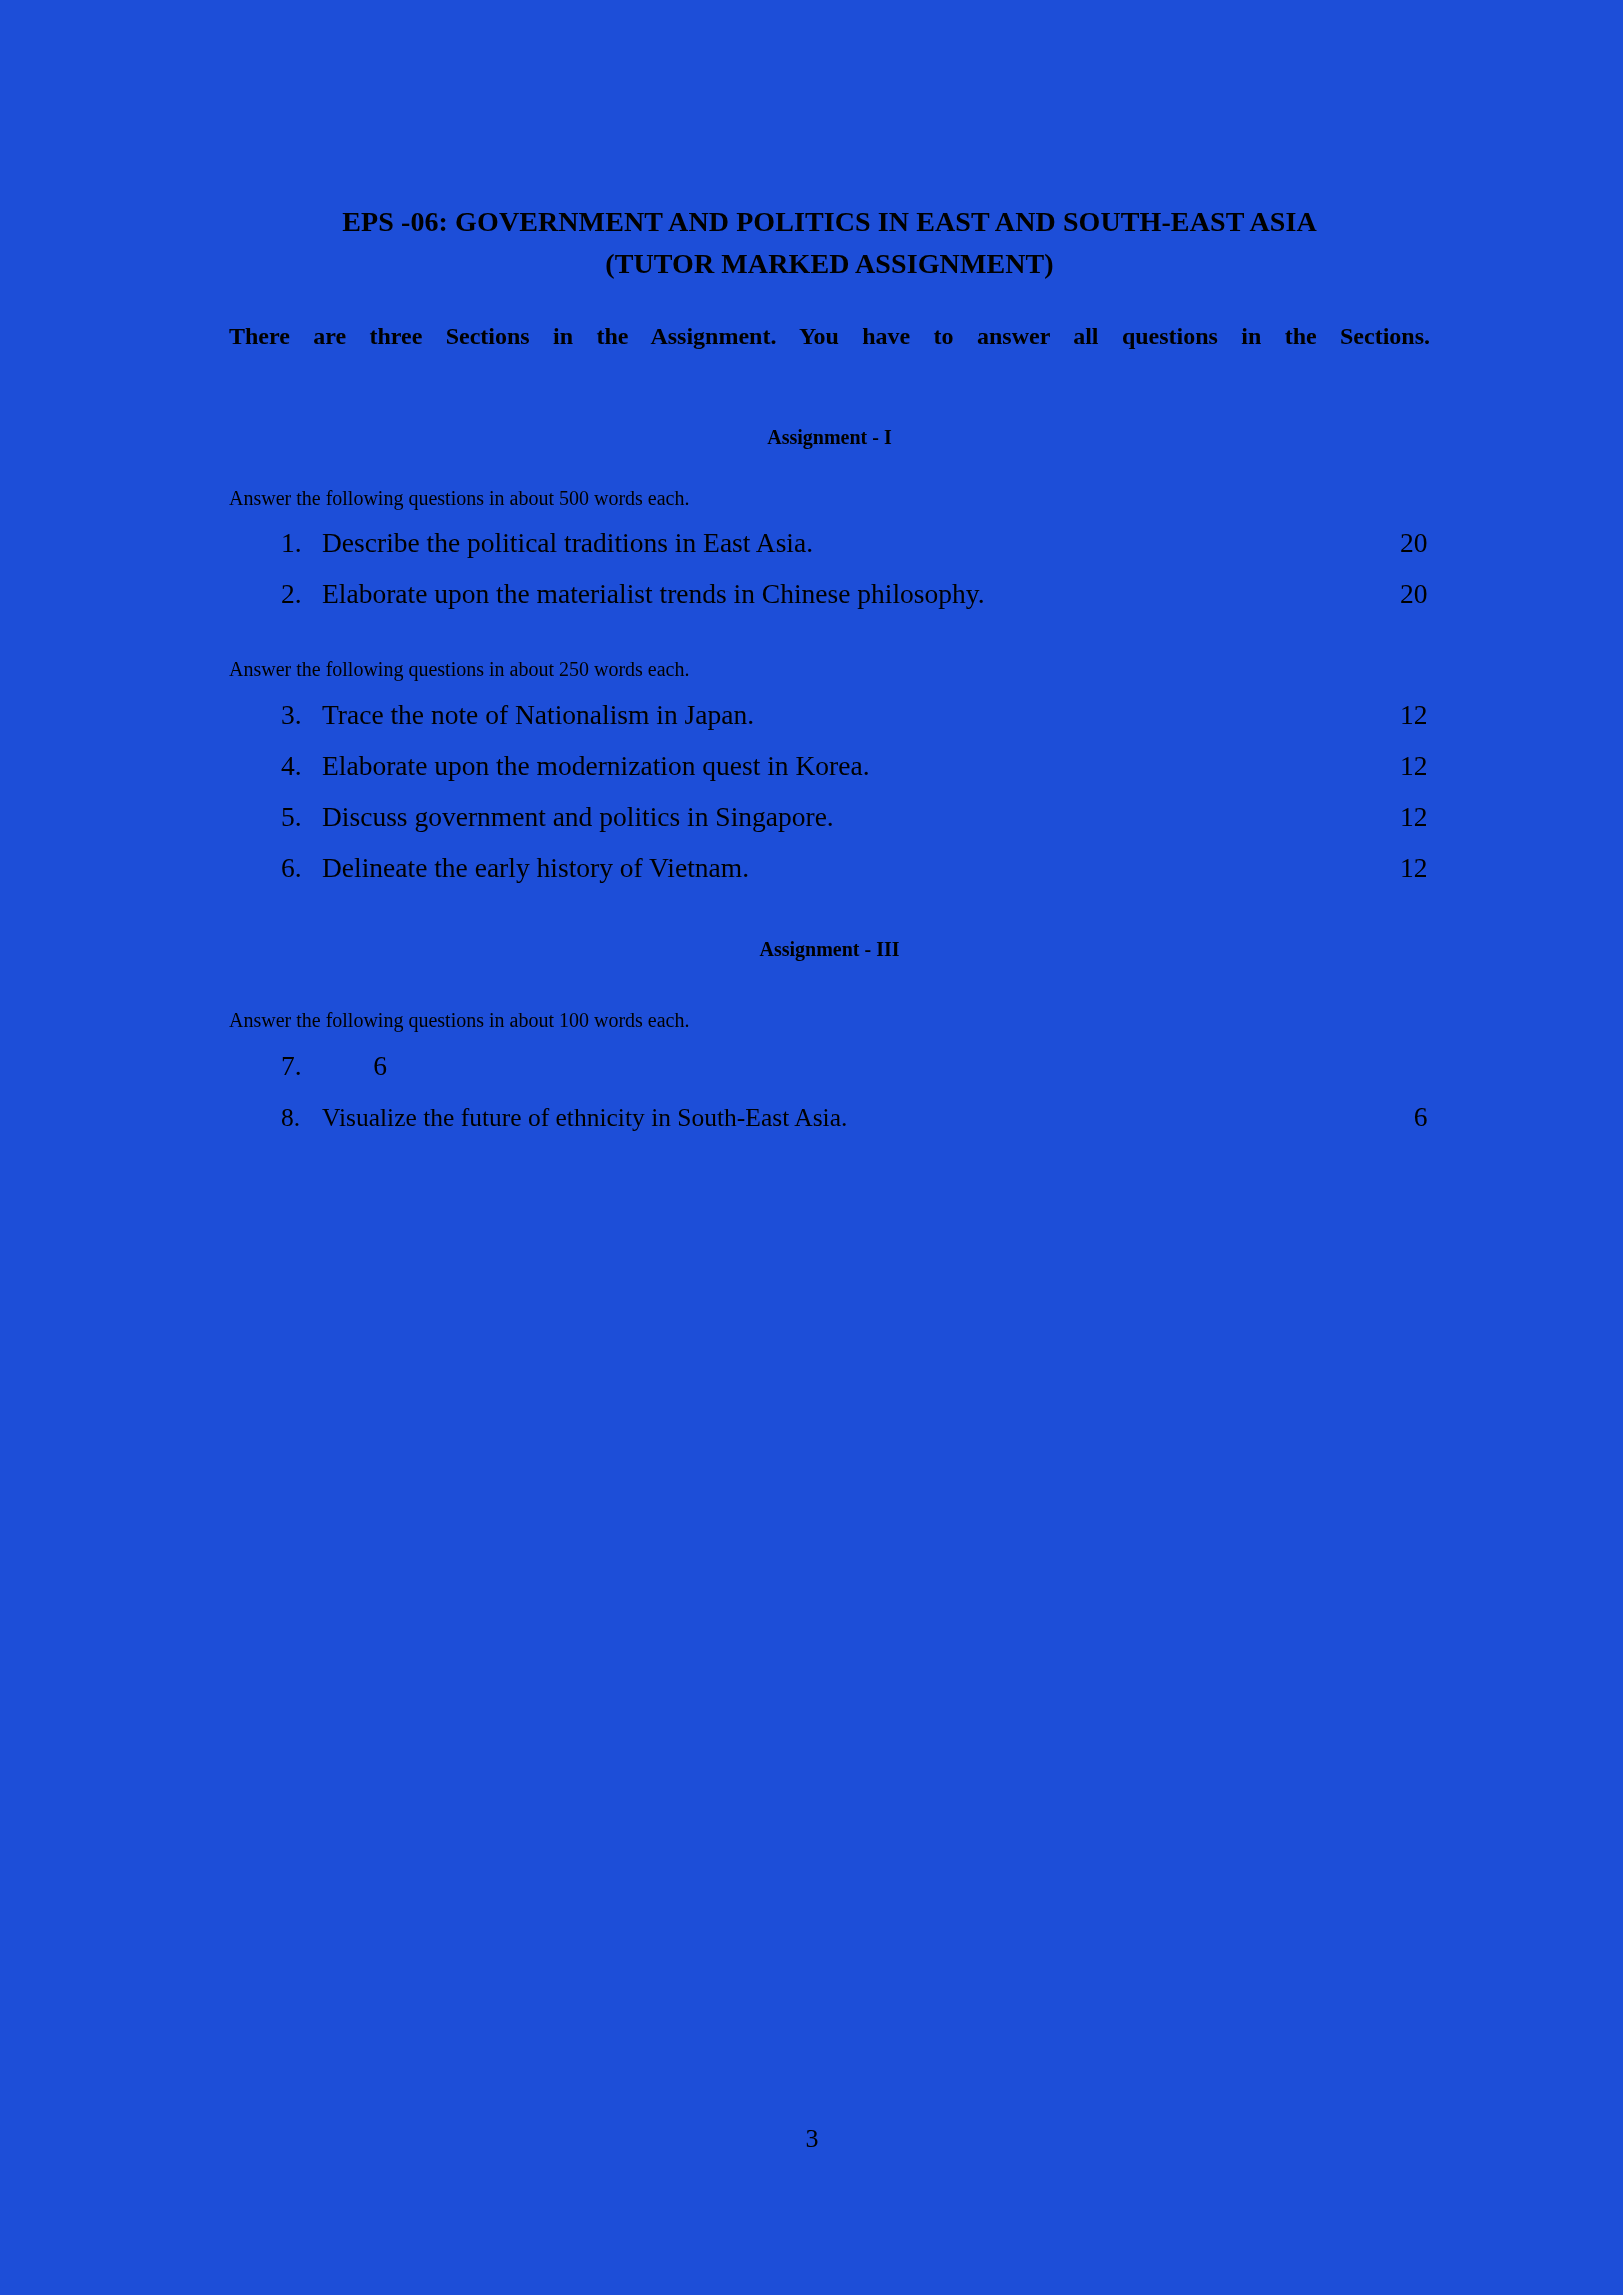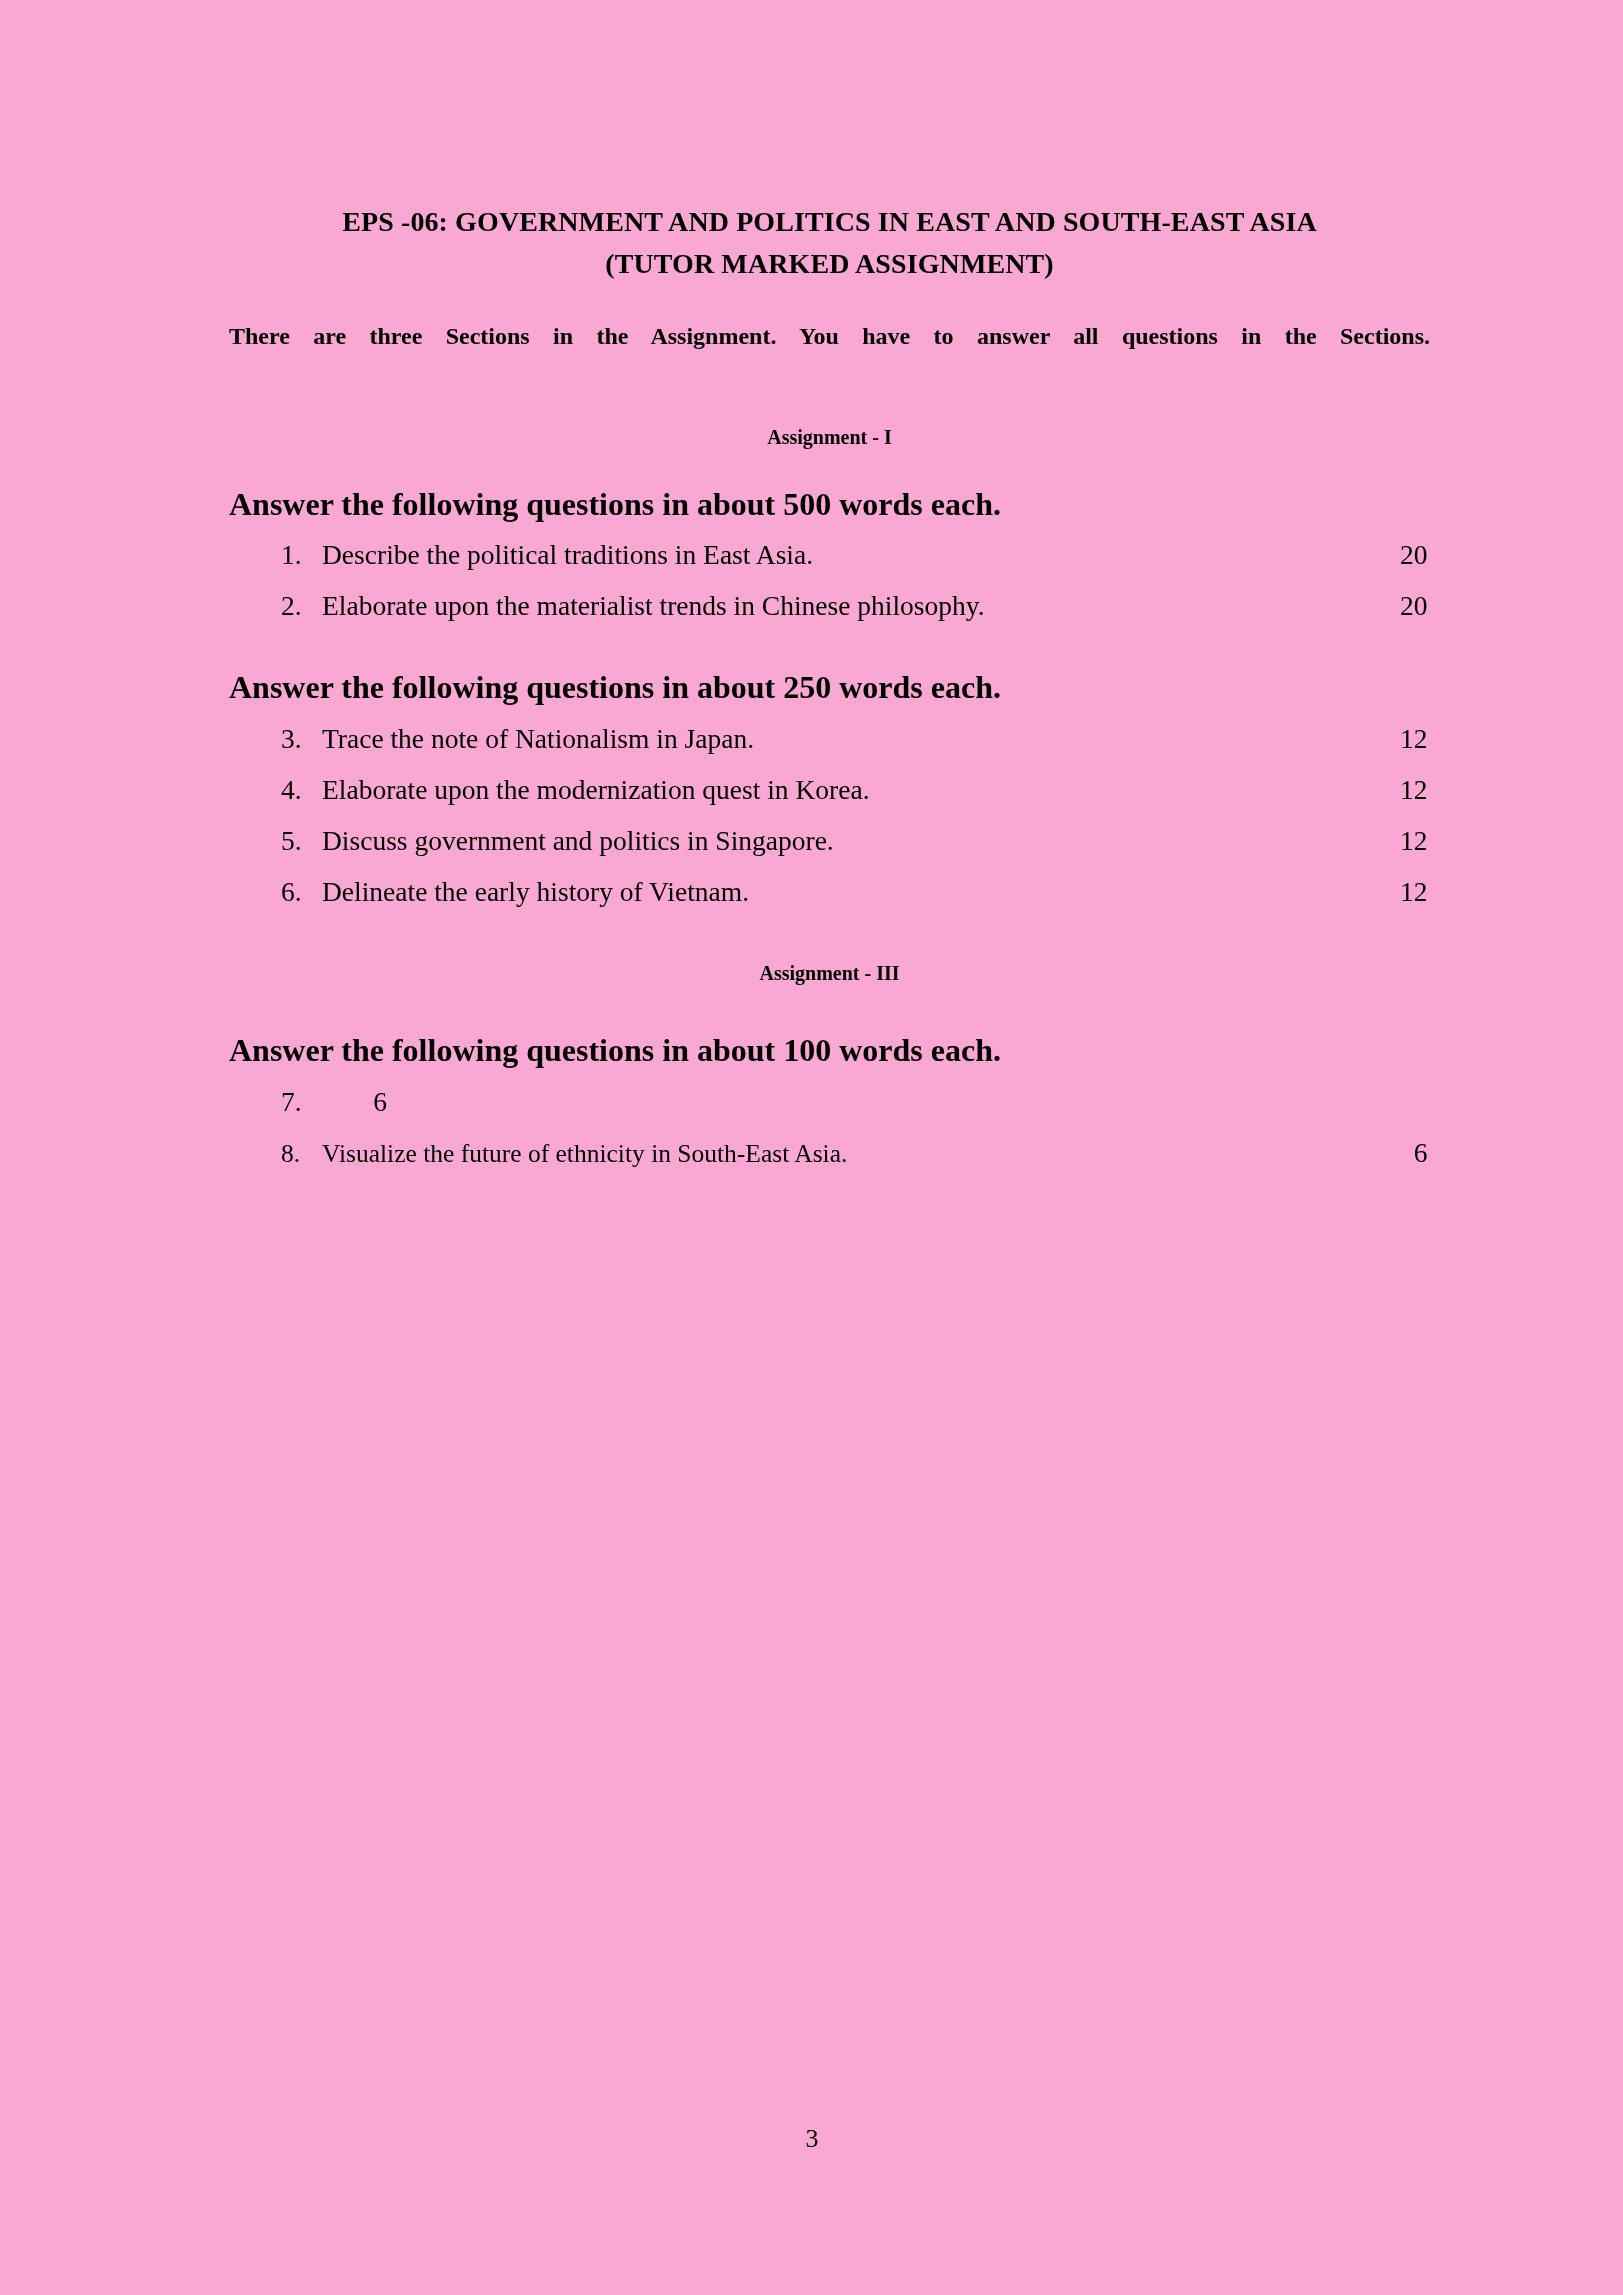--- a/index.html
+++ b/index.html
@@ -14,21 +14,21 @@
     font-family: "Liberation Serif", "DejaVu Serif", serif;
     color: #000000;
     -webkit-font-smoothing: antialiased;
   }
 
   .page {
     position: absolute;
     left: 0; top: 0;
     width: 1624px;
     height: 2295px;
-    background: #f9a8d4;
+    background: #1d4ed8;
     overflow: hidden;
   }
 
   
   .content {
     position: absolute;
     left: 229px;
     top: 0;
     width: 1201px;
   }
@@ -69,22 +69,22 @@
     text-align: center;
     font-weight: bold;
     font-size: 20px;
     line-height: 1.0;
   }
   .sh-1 { margin-top: 39px; }
   .sh-2 { margin-top: 56px; }
   .sh-3 { margin-top: 58px; }
 
   .prompt {
-    font-weight: bold;
-    font-size: 32px;
+    font-weight: normal;
+    font-size: 20px;
     line-height: 1.0;
     text-align: left;
   }
   .prompt-1 { margin-top: 41px; }
   .prompt-2 { margin-top: 51px; }
   .prompt-3 { margin-top: 51px; }
 
   .qlist {
     list-style: none;
     margin: 0;

